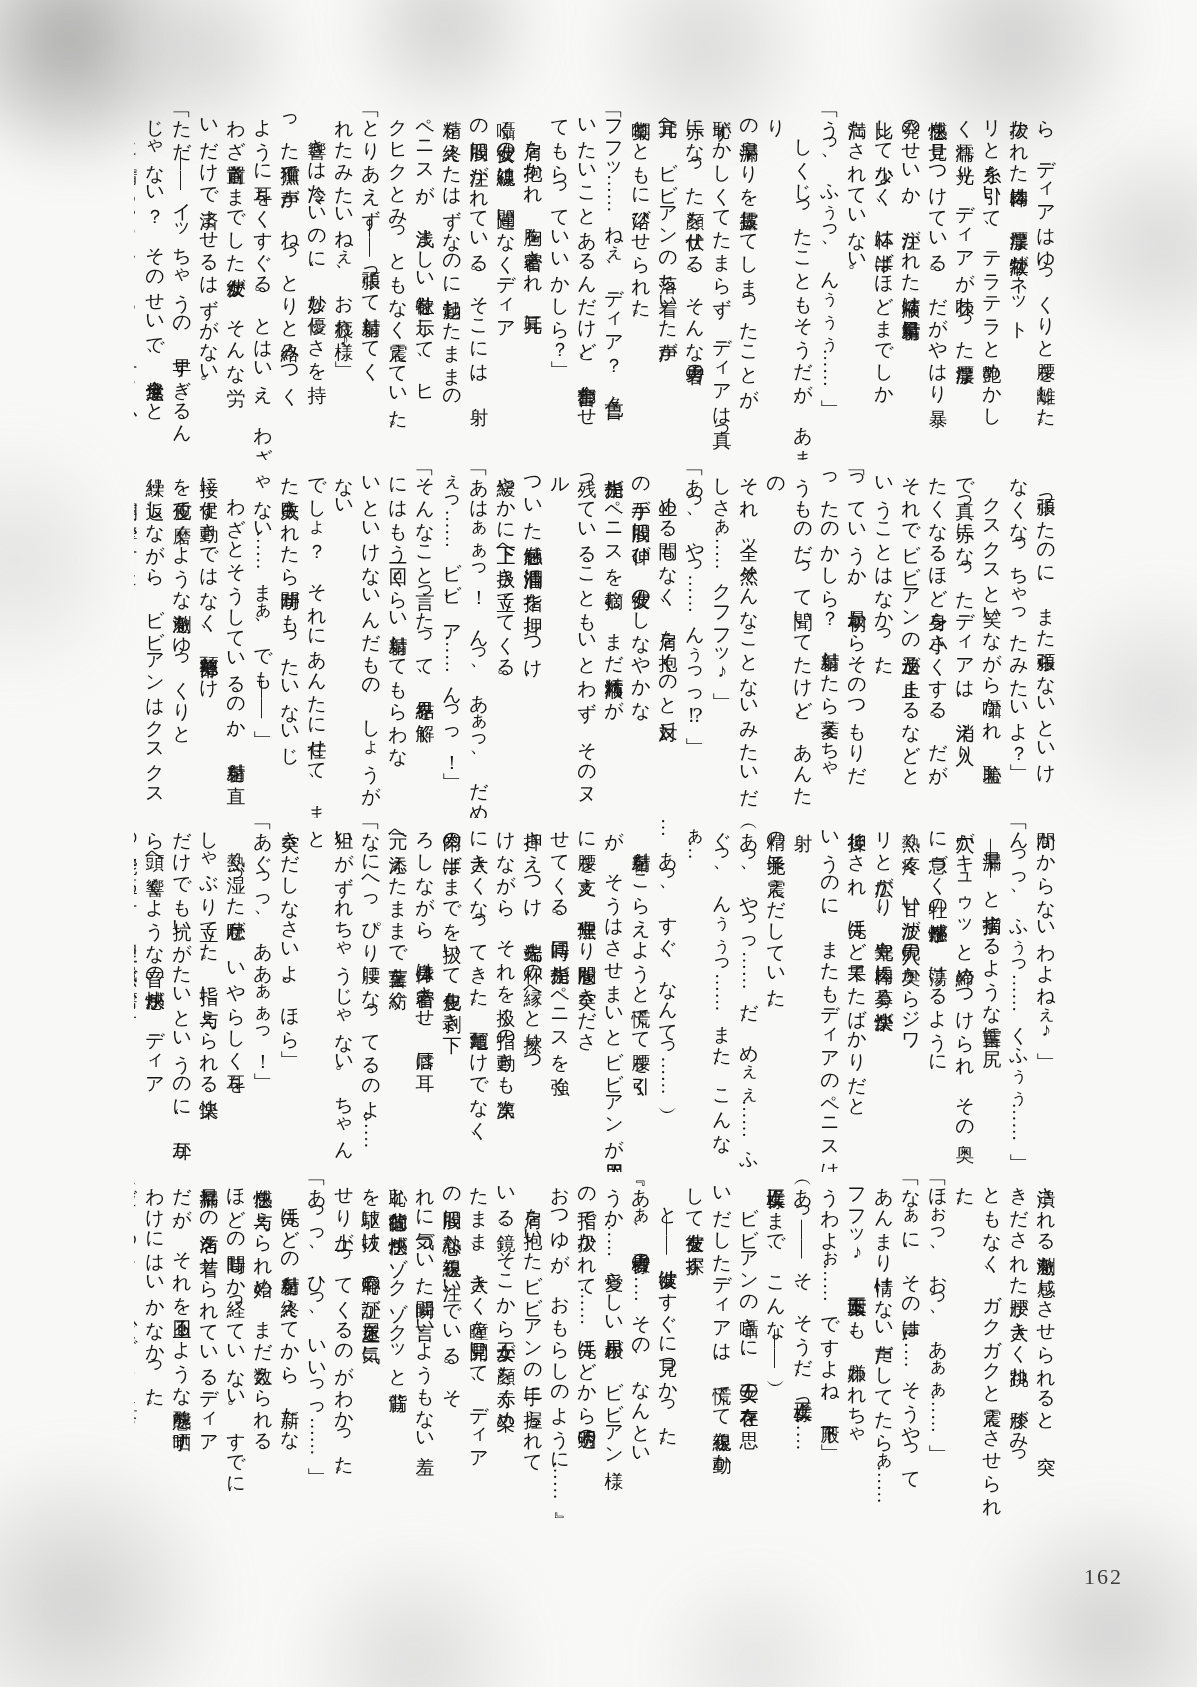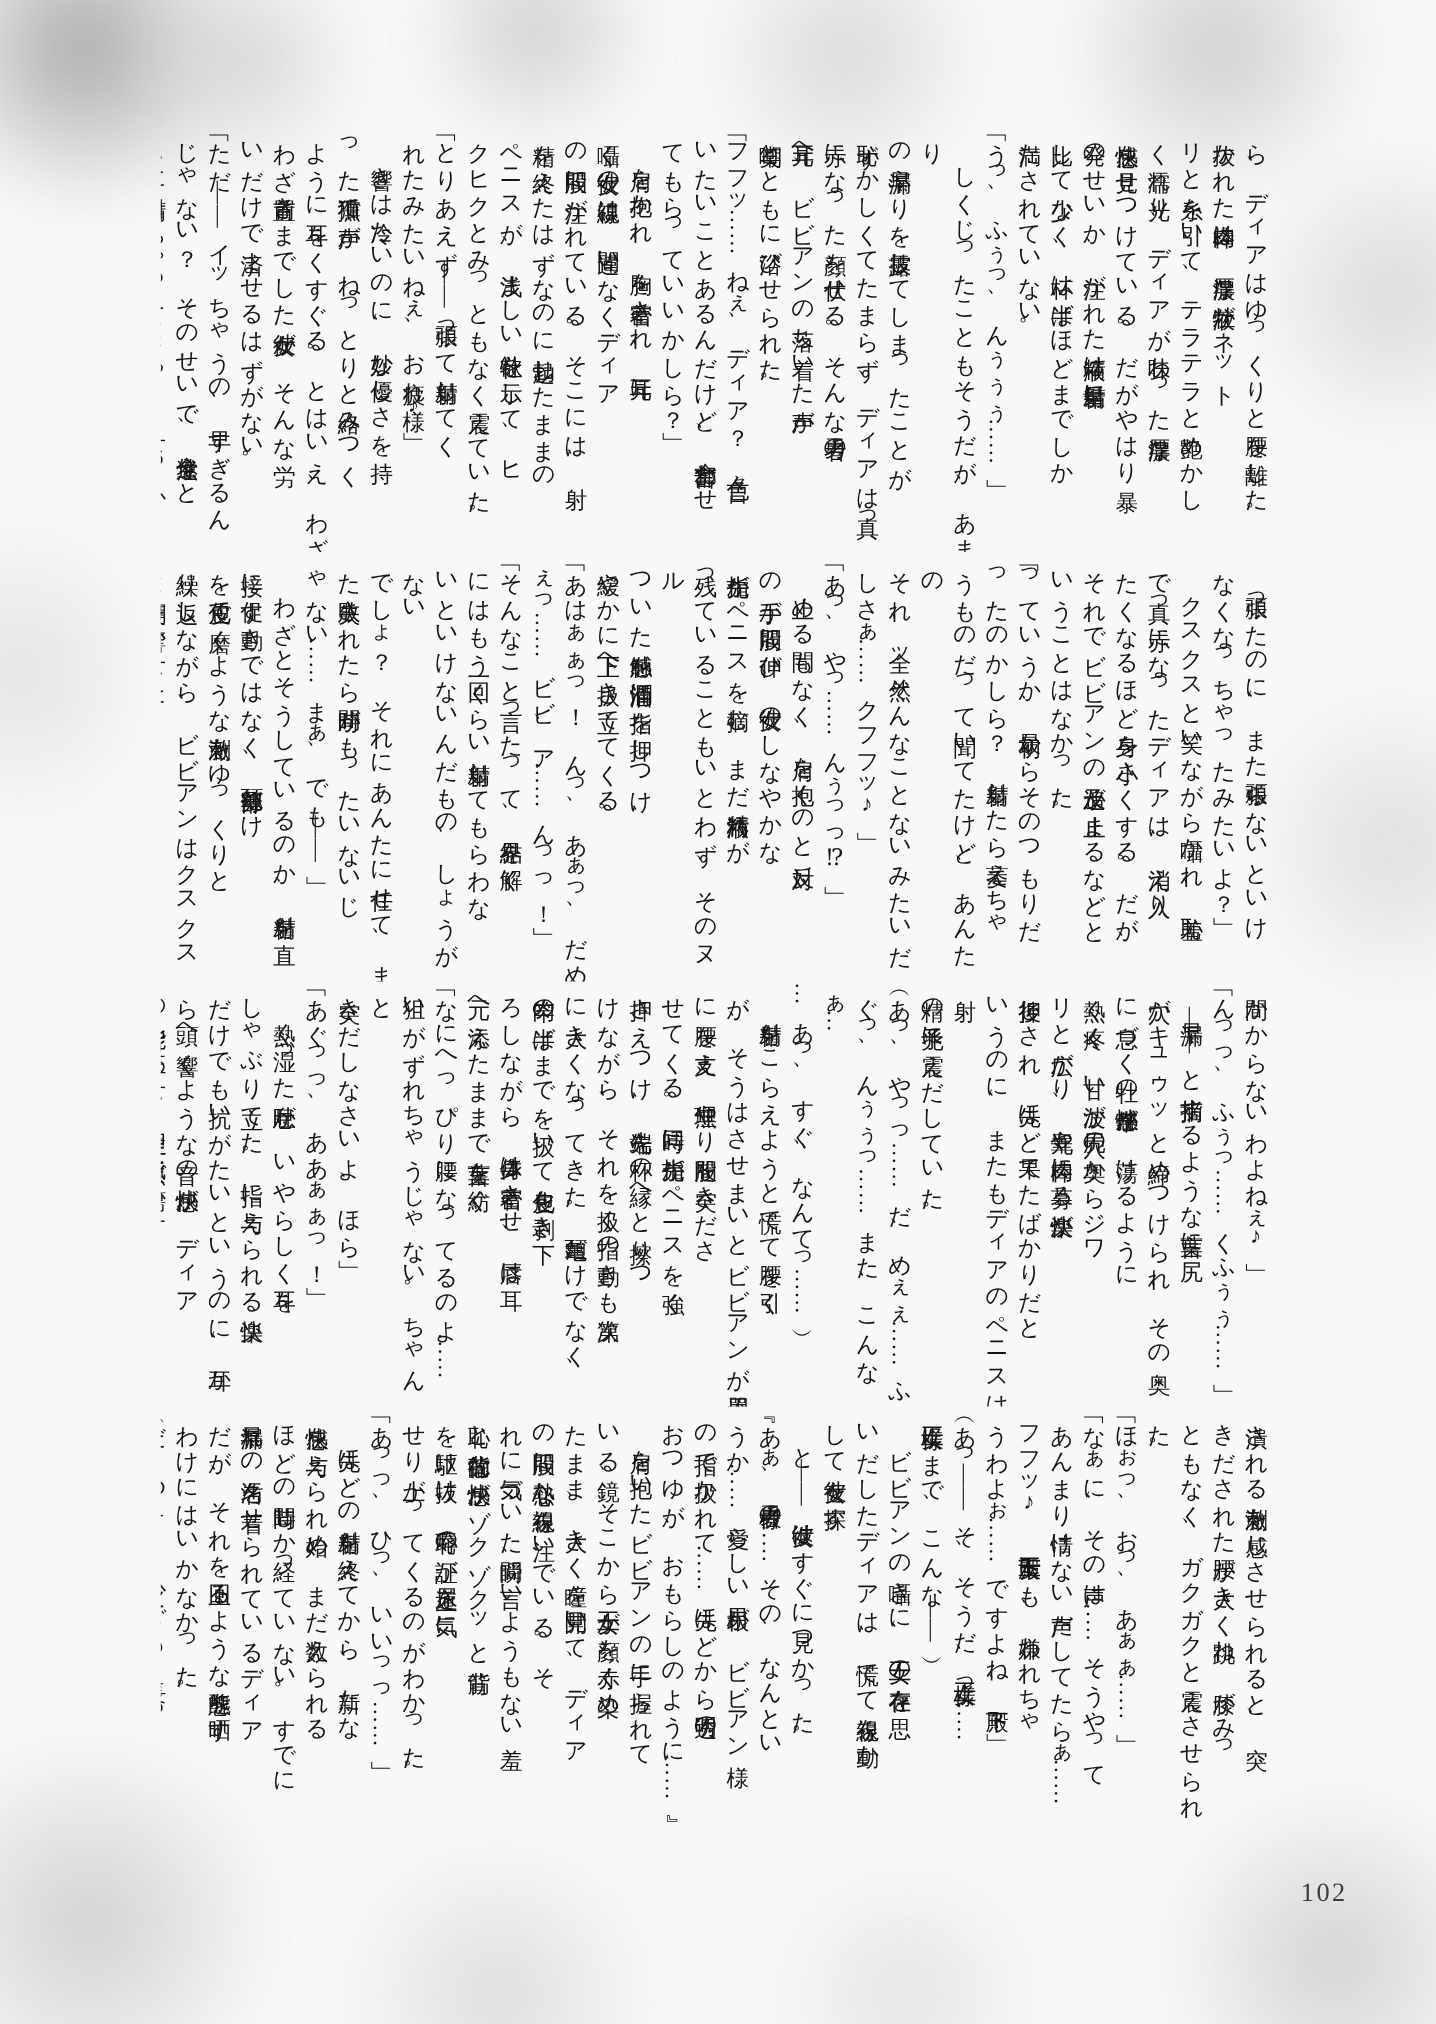--- a/index.html
+++ b/index.html
@@ -188,14 +188,14 @@
       <div class="tline">「あっっ、ひっ、いいっっ……」</div>
       <div class="tline">　先ほどの射精を終えてから、新たな</div>
       <div class="tline">快感を与えられ始め、まだ数えられる</div>
       <div class="tline">ほどの時間しか経っていない。すでに</div>
       <div class="tline">早漏れの汚名を着せられているディア</div>
       <div class="tline">だが、それを上回るような醜態を晒す</div>
       <div class="tline">わけにはいかなかった。</div>
       <div class="tline">（だ、めぇ……少しでも、長くっ、う</div>
     </div>
 
-  <div class="page-number">102</div>
+  <div class="page-number">162</div>
 </div>
 
 </body></html>

